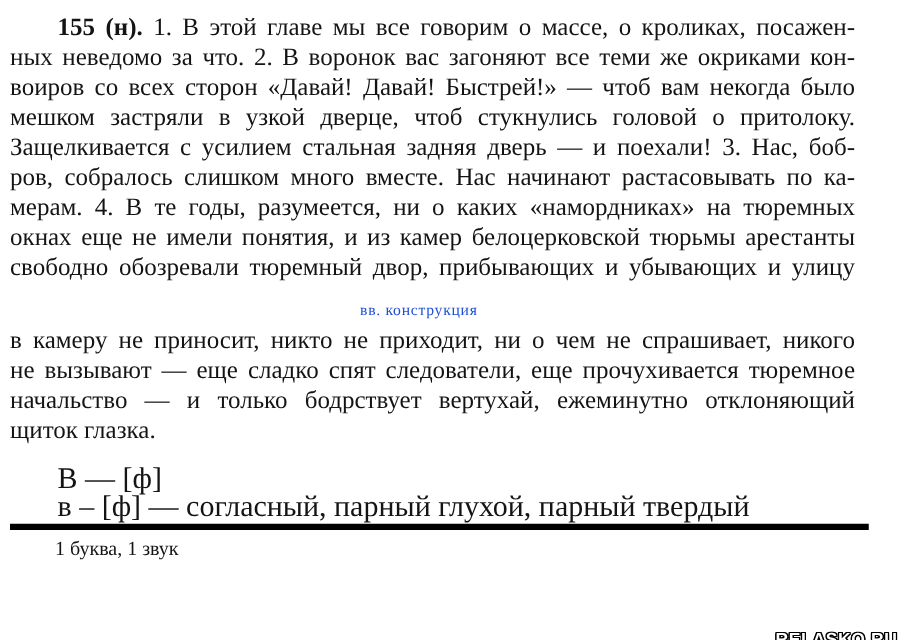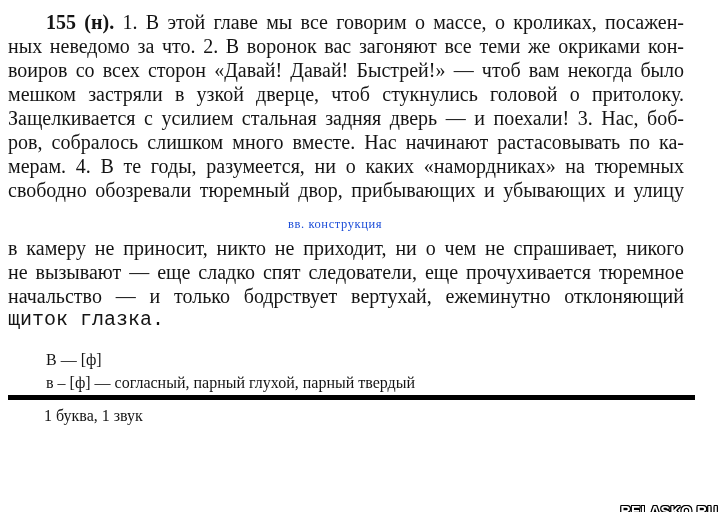--- a/index.html
+++ b/index.html
@@ -27,39 +27,38 @@
     font-size: 20px;
     line-height: 24px;
     height: 24px;
     text-align: justify;
     text-align-last: justify;
     overflow: hidden;
   }
   .line.last-line {
     text-align: left;
     text-align-last: left;
-    font-family: Liberation Mono, monospace;
   }
   .line.first-line {
     text-indent: 38px;
   }
   .num-label {
     font-weight: bold;
   }
   .annotation {
     font-size: 12.5px;
     line-height: 13px;
     height: 13px;
     margin: 16px 0 5px 280px;
     letter-spacing: 0.6px;
     color: #1d4ed8;
   }
   .analysis {
     margin: 16px 22px 0 46px;
-    font-size: 16px;
+    font-size: 24px;
   }
   .analysis .a-line {
     line-height: 23px;
     height: 23px;
     text-align: left;
   }
   .rule {
     height: 5px;
     background: #000000;
     margin: 1px 27px 0 8px; 
@@ -91,20 +90,21 @@
 <div class="page">
 
   <div class="textblock">
     <div class="line first-line"><span class="num-label">155 (н).</span><span> 1. В этой главе мы все говорим о массе, о кроликах, посажен-</span></div>
     <div class="line">ных неведомо за что. 2. В воронок вас загоняют все теми же окриками кон-</div>
     <div class="line">воиров со всех сторон «Давай! Давай! Быстрей!» — чтоб вам некогда было</div>
     <div class="line">мешком застряли в узкой дверце, чтоб стукнулись головой о притолоку.</div>
     <div class="line">Защелкивается с усилием стальная задняя дверь — и поехали! 3. Нас, боб-</div>
     <div class="line">ров, собралось слишком много вместе. Нас начинают растасовывать по ка-</div>
     <div class="line">мерам. 4. В те годы, разумеется, ни о каких «намордниках» на тюремных</div>
+    <div class="line">окнах еще не имели понятия, и из камер белоцерковской тюрьмы арестанты</div>
     <div class="line">свободно обозревали тюремный двор, прибывающих и убывающих и улицу</div>
 
     <div class="annotation">вв. конструкция</div>
 
     <div class="line">в камеру не приносит, никто не приходит, ни о чем не спрашивает, никого</div>
     <div class="line">не вызывают — еще сладко спят следователи, еще прочухивается тюремное</div>
     <div class="line">начальство — и только бодрствует вертухай, ежеминутно отклоняющий</div>
     <div class="line last-line">щиток глазка.</div>
   </div>
 

